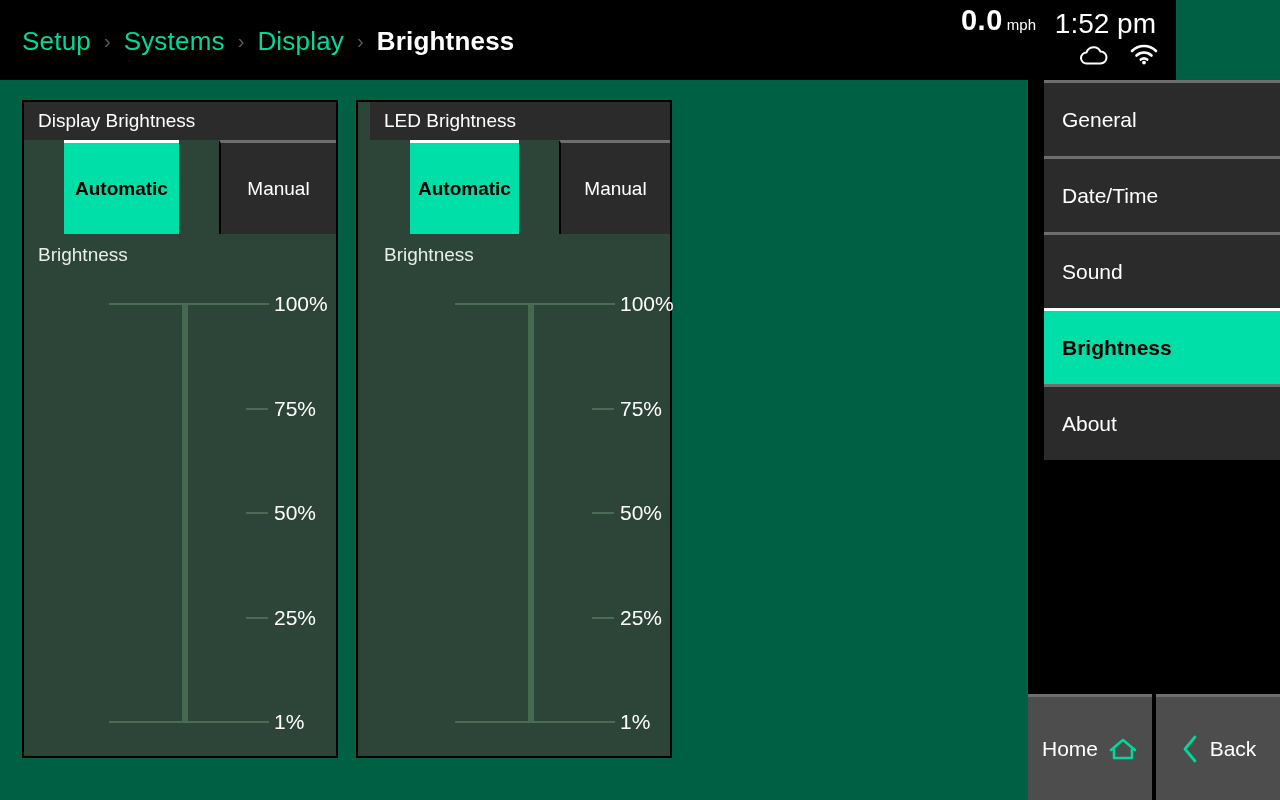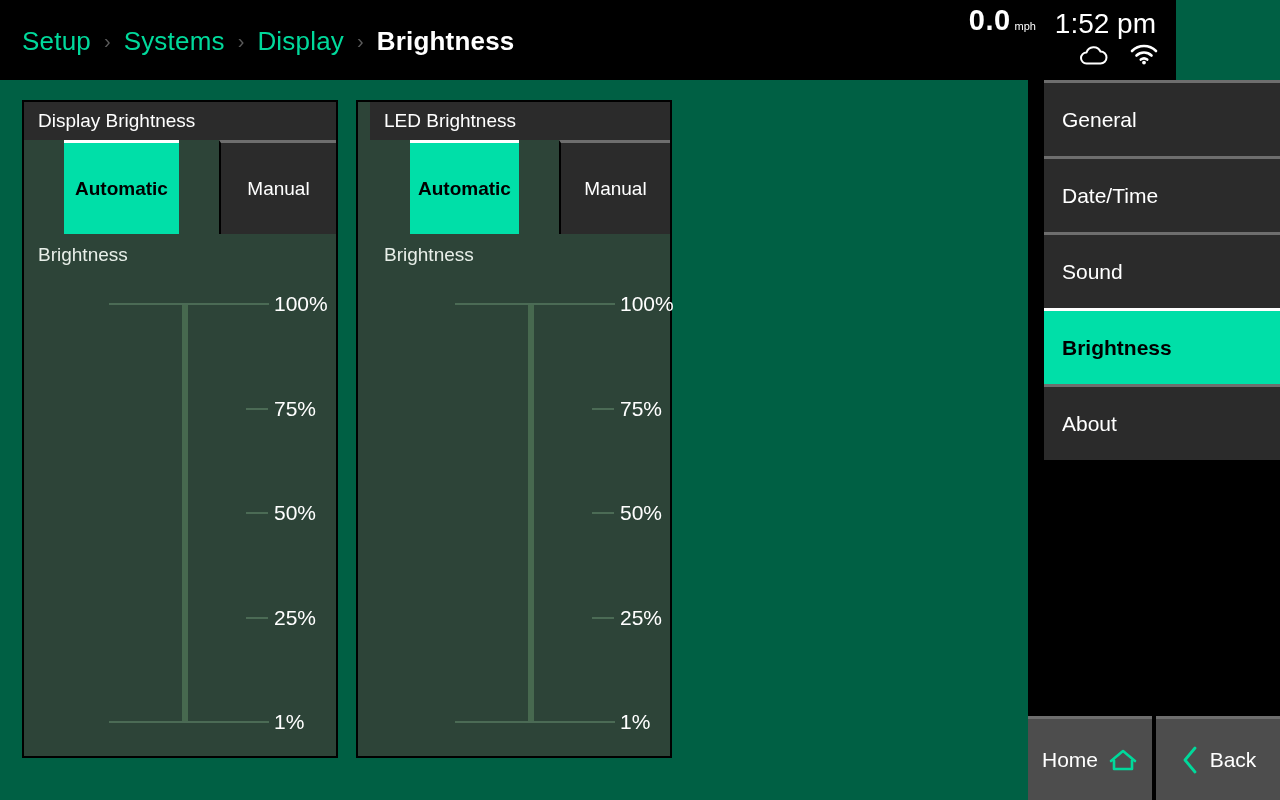--- a/index.html
+++ b/index.html
@@ -30,21 +30,21 @@
     color:#5a5a5a; font-size:20px; padding:0 13px; line-height:38px;
   }
   .status {
     position:absolute; right:0; top:0; width:300px; height:80px;
   }
   .speed {
     position:absolute; left:0px; top:4px; width:160px;
     text-align:right; color:#fff; white-space:nowrap;
   }
   .speed-val { font-size:29px; font-weight:bold; letter-spacing:.5px; }
-  .speed-unit { font-size:11px; font-weight:normal; margin-left:4px; }
+  .speed-unit { font-size:15px; font-weight:normal; margin-left:4px; }
   .clock {
     position:absolute; right:20px; top:8px;
     color:#fff; font-size:28px; white-space:nowrap;
   }
   .status-icons {
     position:absolute; right:18px; top:44px;
     display:flex; align-items:center; gap:22px;
   }
   .status-icons svg { display:block; }
 
@@ -112,21 +112,21 @@
   .menu-item {
     height:76px; background:#2b2b2b; color:#ffffff;
     font-size:21px; display:flex; align-items:center;
     padding-left:18px; border-top:3px solid #6e6e6e;
   }
   .menu-item.active {
     background:#00dfa8; color:#000000; font-weight:bold;
     border-top:3px solid #ffffff;
   }
   .navbar {
-    position:absolute; left:0; bottom:0; width:252px; height:84px;
+    position:absolute; left:0; bottom:0; width:252px; height:106px;
     display:flex; gap:4px; padding:0 0 0 0;
   }
   .nav-btn {
     flex:1 1 0; background:#4d4d4d; color:#ffffff;
     display:flex; align-items:center; justify-content:center;
     gap:10px; font-size:21px; border-top:3px solid #6e6e6e;
   }
   .nav-btn svg { display:block; }
 </style>
 </head>

